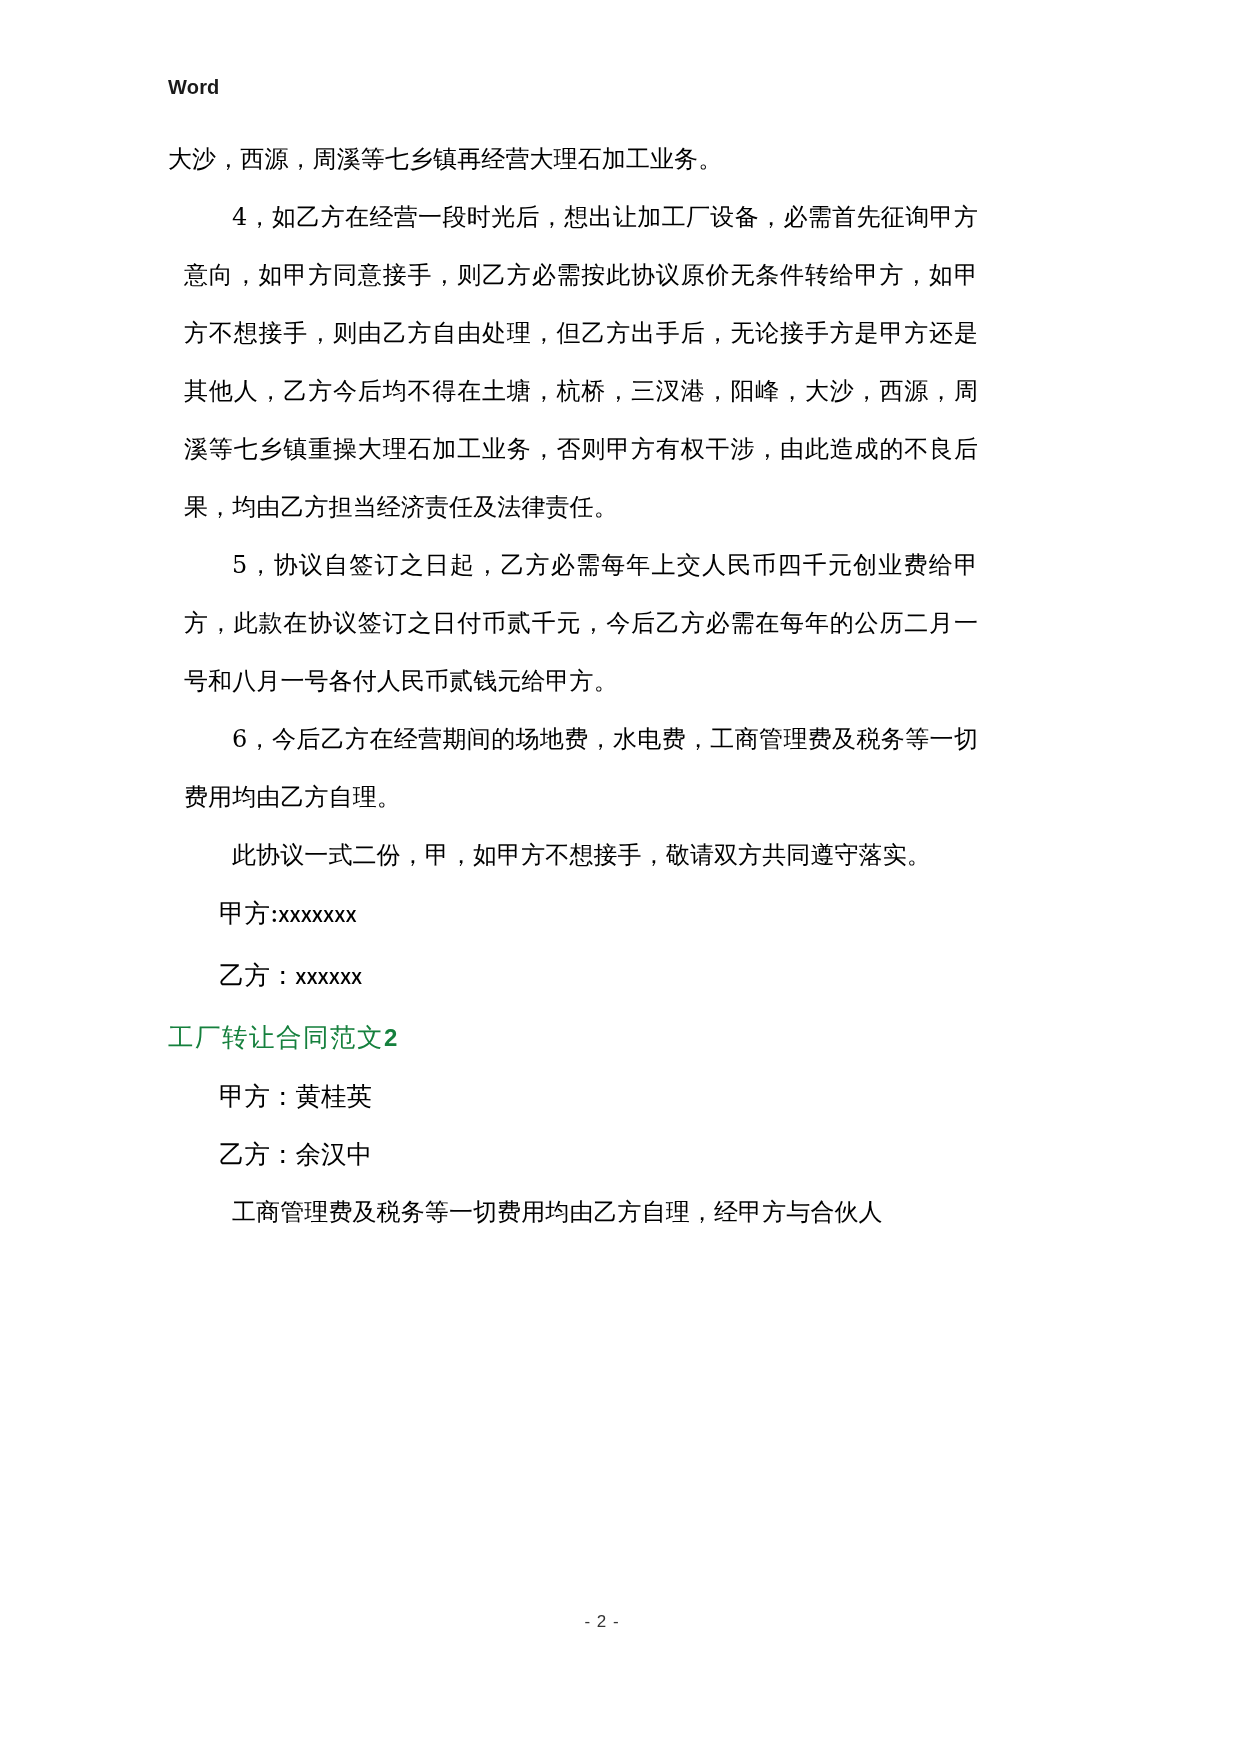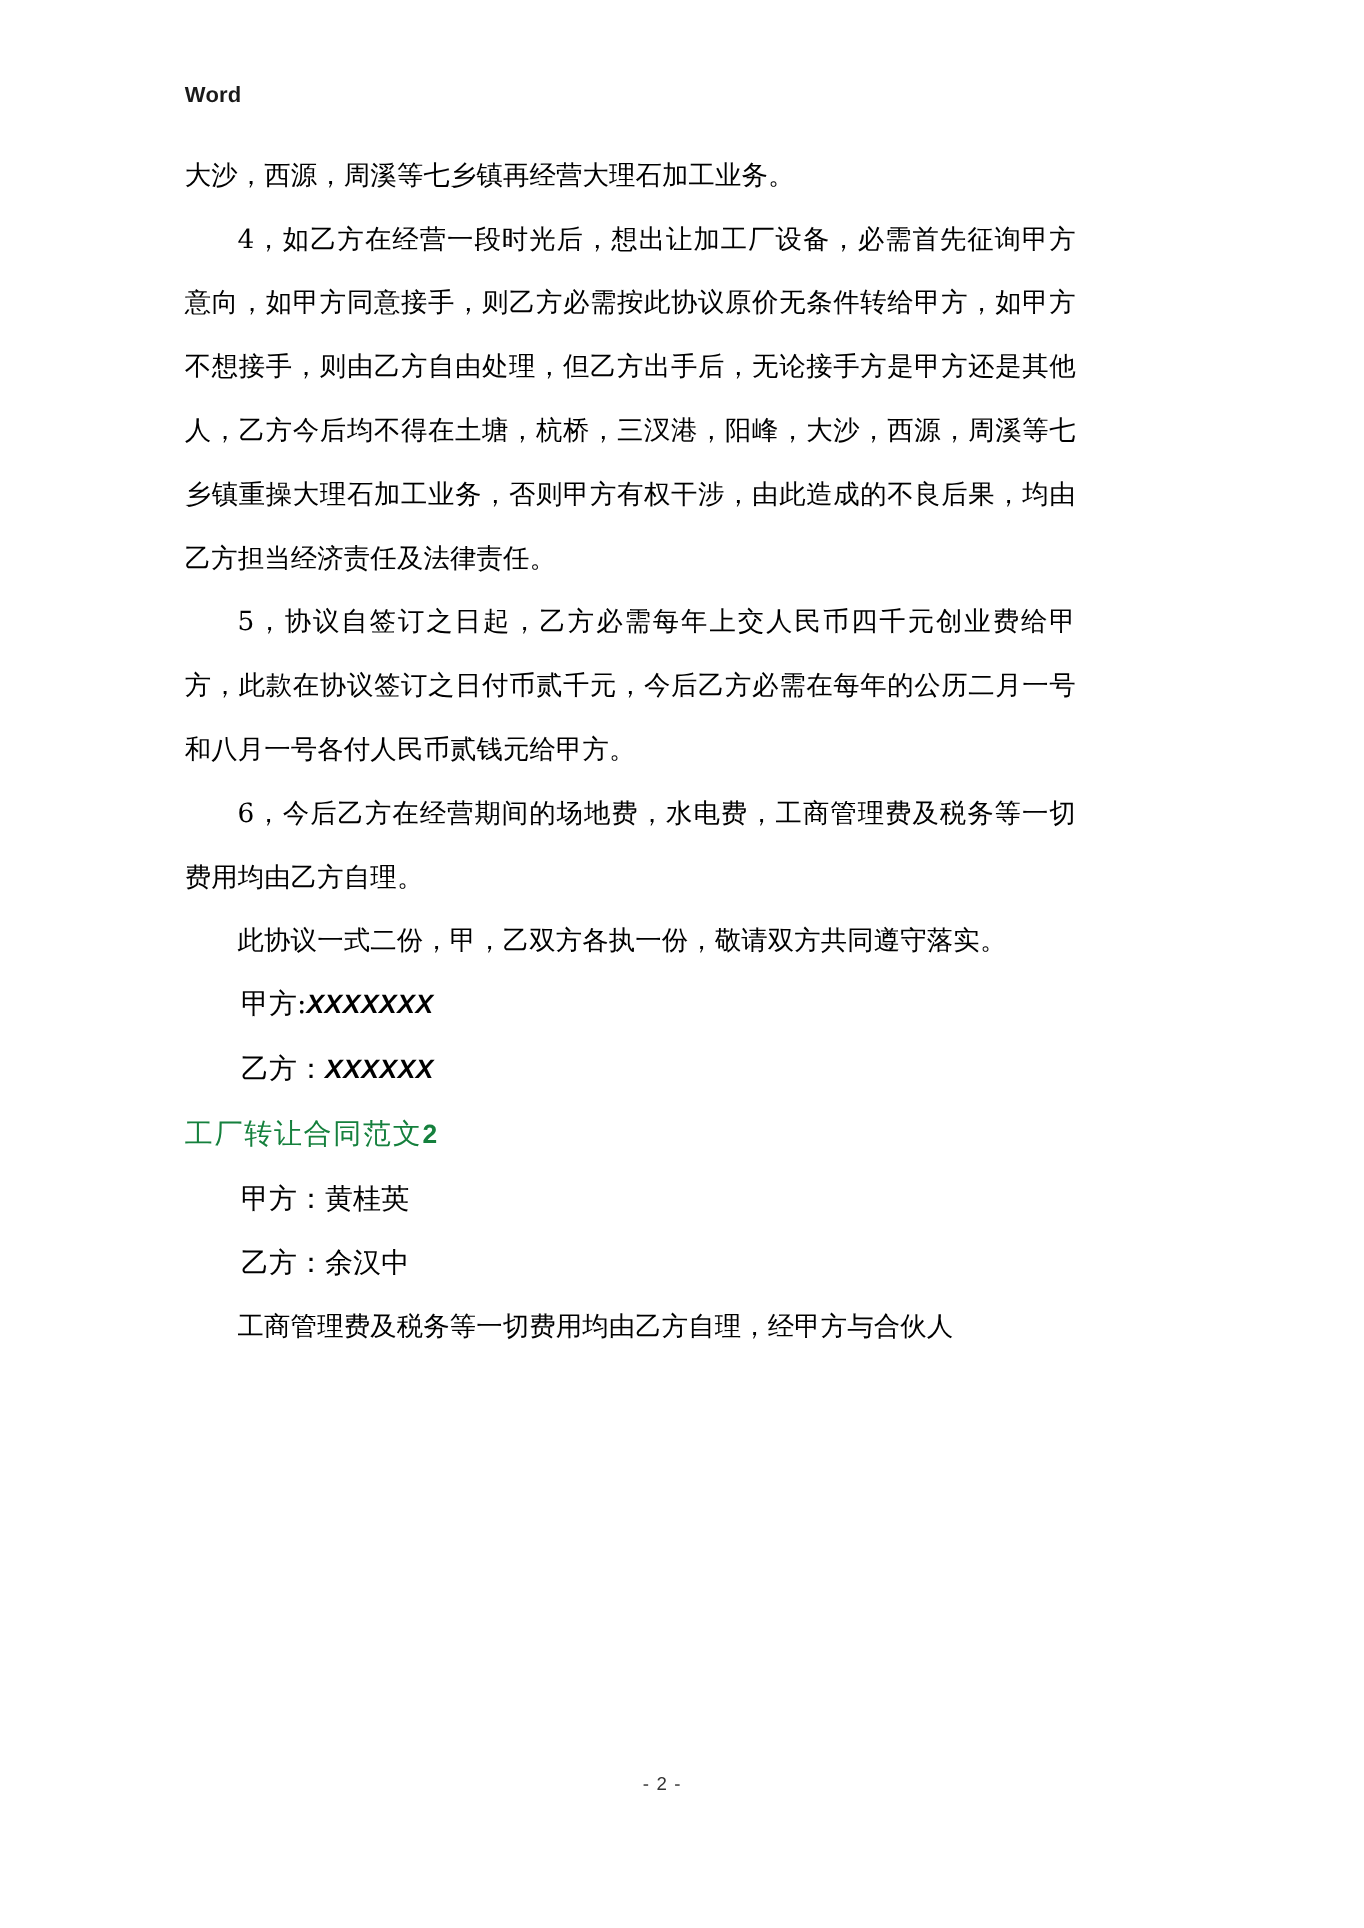--- a/index.html
+++ b/index.html
@@ -37,39 +37,39 @@
     font-family: "DejaVu Serif", "Liberation Serif", serif;
     font-size: 24px;
     line-height: 58px;
     color: #000000;
     text-align: justify;
     text-justify: inter-ideograph;
     letter-spacing: 0.1px;
   }
   p.indent {
     text-indent: 2em;
+    margin-left: 16px;
   }
   p.noindent {
     text-indent: 0;
   }
   .sig-line {
     margin: 0;
     font-family: "DejaVu Serif", "Liberation Serif", serif;
     font-size: 25.5px;
     line-height: 58px;
     color: #000000;
     text-indent: 2em;
     white-space: pre;
   }
   .sig-line .xmark {
     font-family: "Liberation Sans", sans-serif;
     font-weight: 700;
-    font-size: 24px;
+    font-size: 16px;
     letter-spacing: 0.5px;
-    font-style: italic;
   }
   .section-heading {
     margin: 0;
     font-family: "DejaVu Serif", "Liberation Serif", serif;
     font-size: 25.5px;
     line-height: 58px;
     color: #15803d;
     text-indent: 0;
     letter-spacing: 1.5px;
   }
@@ -101,21 +101,21 @@
   <div class="body-area">
 
     <p class="para noindent">大沙，西源，周溪等七乡镇再经营大理石加工业务。</p>
 
     <p class="para indent">4，如乙方在经营一段时光后，想出让加工厂设备，必需首先征询甲方意向，如甲方同意接手，则乙方必需按此协议原价无条件转给甲方，如甲方不想接手，则由乙方自由处理，但乙方出手后，无论接手方是甲方还是其他人，乙方今后均不得在土塘，杭桥，三汊港，阳峰，大沙，西源，周溪等七乡镇重操大理石加工业务，否则甲方有权干涉，由此造成的不良后果，均由乙方担当经济责任及法律责任。</p>
 
     <p class="para indent">5，协议自签订之日起，乙方必需每年上交人民币四千元创业费给甲方，此款在协议签订之日付币贰千元，今后乙方必需在每年的公历二月一号和八月一号各付人民币贰钱元给甲方。</p>
 
     <p class="para indent">6，今后乙方在经营期间的场地费，水电费，工商管理费及税务等一切费用均由乙方自理。</p>
 
-    <p class="para indent">此协议一式二份，甲，乙双方各执一份，敬请双方共同遵守落实。</p>
+    <p class="para indent">此协议一式二份，甲，如甲方不想接手，敬请双方共同遵守落实。</p>
 
     <div class="sig-line"><span>甲方:</span><span class="xmark">XXXXXXX</span></div>
 
     <div class="sig-line"><span>乙方：</span><span class="xmark">XXXXXX</span></div>
 
 
     <div class="section-heading"><span>工厂转让合同范文</span><span class="num">2</span></div>
 
     <div class="sig-line"><span>甲方：</span><span>黄桂英</span></div>
 

